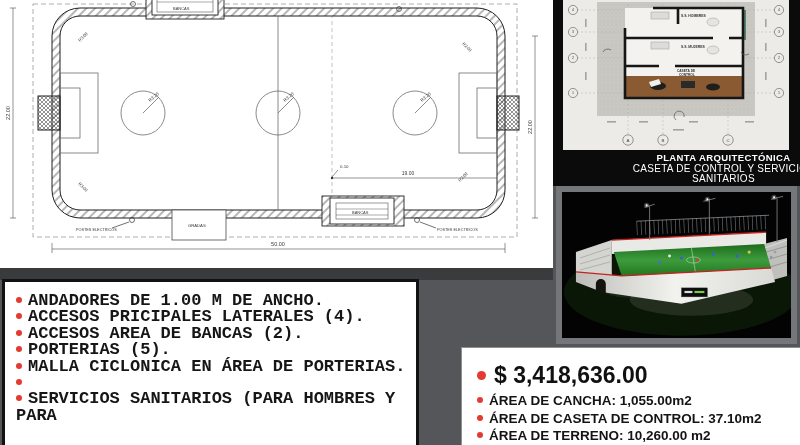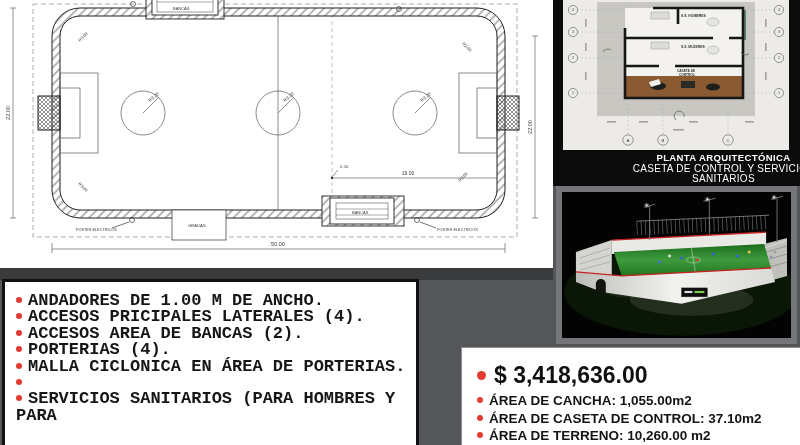--- a/index.html
+++ b/index.html
@@ -333,21 +333,21 @@
         <circle cx="213" cy="5" r="2.6" fill="#ffffff" opacity="0.25"></circle>
           <circle cx="213" cy="5" r="1" fill="#ffffff"></circle>
       </g>
     </svg>
   </section>
 
   <section class="panel features-panel">
     <div class="li"><span class="dot"></span><span>ANDADORES DE 1.00 M DE ANCHO.</span></div>
     <div class="li"><span class="dot"></span><span>ACCESOS PRICIPALES LATERALES (4).</span></div>
     <div class="li"><span class="dot"></span><span>ACCESOS AREA DE BANCAS (2).</span></div>
-    <div class="li"><span class="dot"></span><span>PORTERIAS (4).</span></div>
+    <div class="li"><span class="dot"></span><span>PORTERIAS (5).</span></div>
     <div class="li"><span class="dot"></span><span>MALLA CICLONICA EN ÁREA DE PORTERIAS.</span></div>
     <div class="li"><span class="dot"></span></div>
     <div class="li"><span class="dot"></span><span>SERVICIOS SANITARIOS (PARA HOMBRES Y PARA</span></div>
   </section>
 
   <section class="panel summary-panel">
     <div class="price-line"><span class="dot big"></span><span>$ 3,418,636.00</span></div>
     <div class="area-line"><span class="dot"></span><span>ÁREA DE CANCHA: 1,055.00m2</span></div>
     <div class="area-line"><span class="dot"></span><span>ÁREA DE CASETA DE CONTROL: 37.10m2</span></div>
     <div class="area-line"><span class="dot"></span><span>ÁREA DE TERRENO: 10,260.00 m2</span></div>

